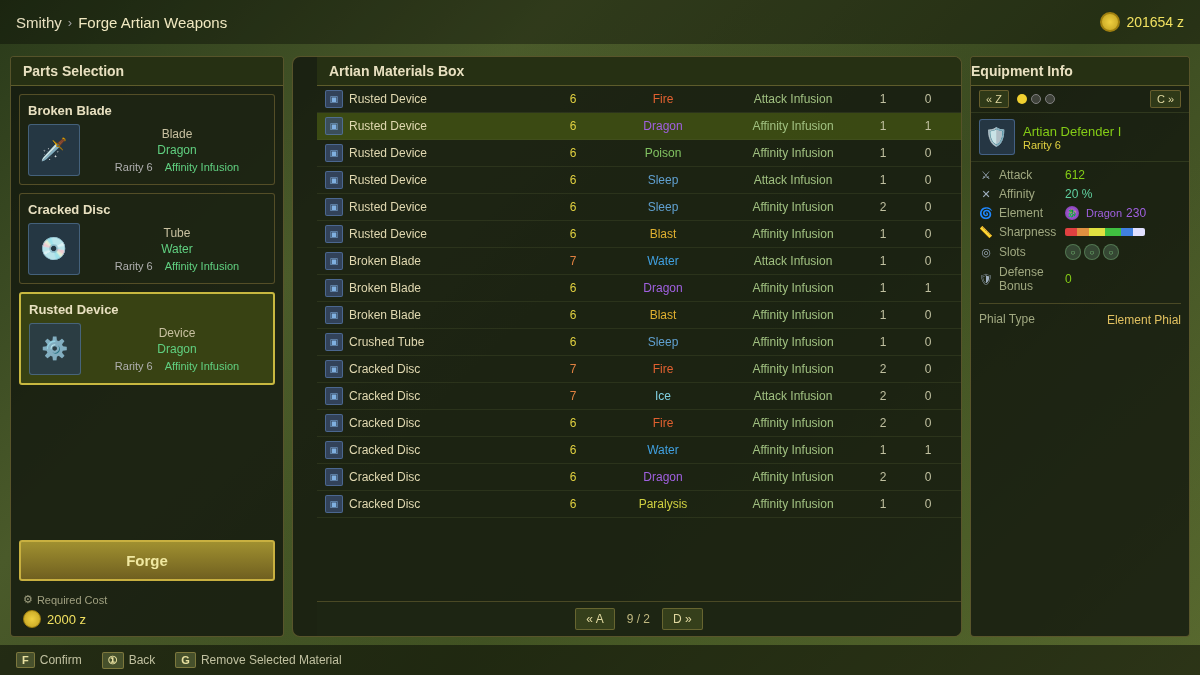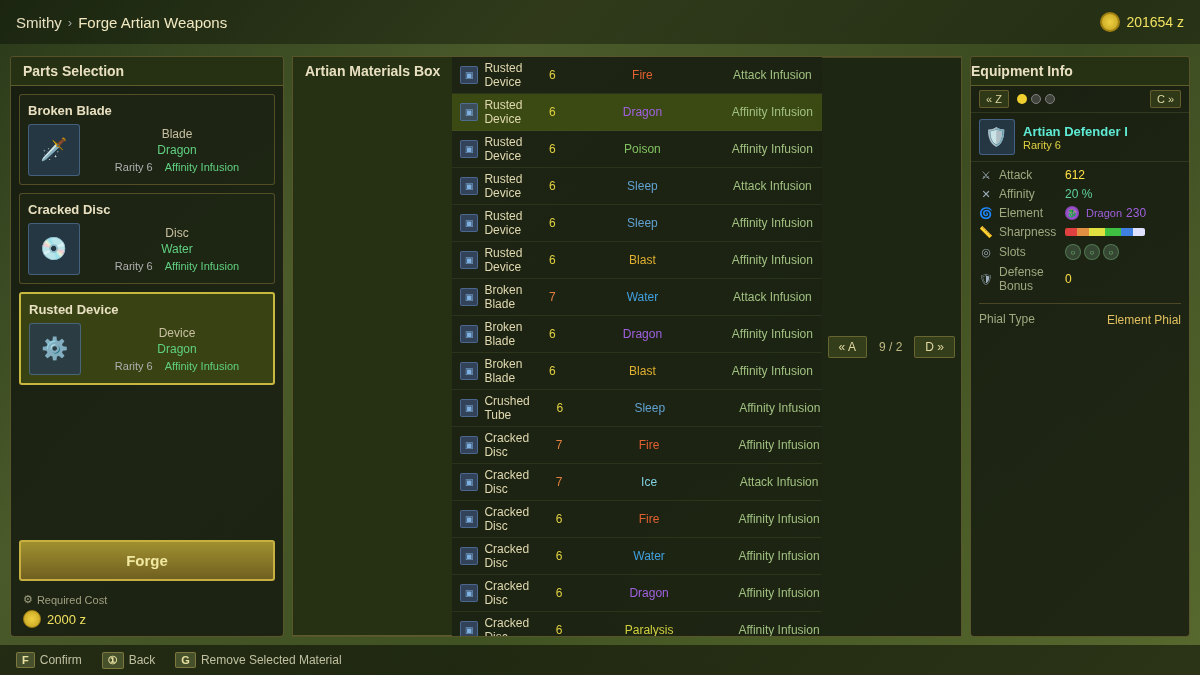--- a/index.html
+++ b/index.html
@@ -195,24 +195,25 @@
     .cost-value {
       color: #f0e060;
       font-size: 13px;
     }
 
     
     .materials-panel {
       flex: 1;
       background: rgba(20,25,15,0.82);
       border: 1px solid rgba(180,160,80,0.4);
-      border-radius: 0;
-      display: flex;
-      flex-direction: row;
+      border-radius: 8px;
+      display: flex;
+      flex-direction: column;
       overflow: hidden;
+      padding-left: 24px;
     }
     .materials-title {
       background: rgba(40,50,20,0.9);
       border-bottom: 1px solid rgba(180,160,80,0.4);
       color: #e8e0c0;
       font-size: 14px;
       font-weight: bold;
       padding: 6px 12px;
     }
     .table-header {
@@ -373,23 +374,23 @@
       width: 36px; height: 36px;
       background: rgba(40,60,80,0.8);
       border: 1px solid rgba(100,140,200,0.5);
       border-radius: 3px;
       display: flex;
       align-items: center;
       justify-content: center;
       font-size: 18px;
     }
     .weapon-name {
-      color: #5eead4;
+      color: #84cc16;
       font-size: 13px;
-      font-weight: bold;
+      font-weight: normal;
       text-align: right;
     }
     .weapon-rarity {
       color: #e0d040;
       font-size: 11px;
     }
 
     .equip-stats {
       padding: 6px 8px;
       display: flex;
@@ -407,21 +408,21 @@
       text-align: center;
       color: #a0b0c0;
       font-size: 11px;
     }
     .stat-label {
       color: #a0a880;
       width: 60px;
       font-size: 12px;
     }
     .stat-value {
-      color: #fde047;
+      color: #84cc16;
       font-size: 12px;
     }
     .stat-value.affinity { color: #60d0a0; }
     .stat-value.element-val { color: #a060e0; }
     .stat-element-icon {
       width: 14px; height: 14px;
       border-radius: 50%;
       background: radial-gradient(circle, #c070f0, #7030a0);
       margin-right: 3px;
       display: inline-flex;
@@ -544,21 +545,21 @@
           <span class="part-infusion">Affinity Infusion</span>
         </div>
       </div>
     </div>
   </div>
         <div class="part-card">
     <div class="part-card-title">Cracked Disc</div>
     <div class="part-card-body">
       <div class="part-icon">💿</div>
       <div class="part-info">
-        <span class="part-type">Disc</span>
+        <span class="part-type">Tube</span>
         <span class="part-element">Water</span>
         <div class="part-meta">
           <span class="part-rarity">Rarity 6</span>
           <span class="part-infusion">Affinity Infusion</span>
         </div>
       </div>
     </div>
   </div>
         <div class="part-card selected">
     <div class="part-card-title">Rusted Device</div>

